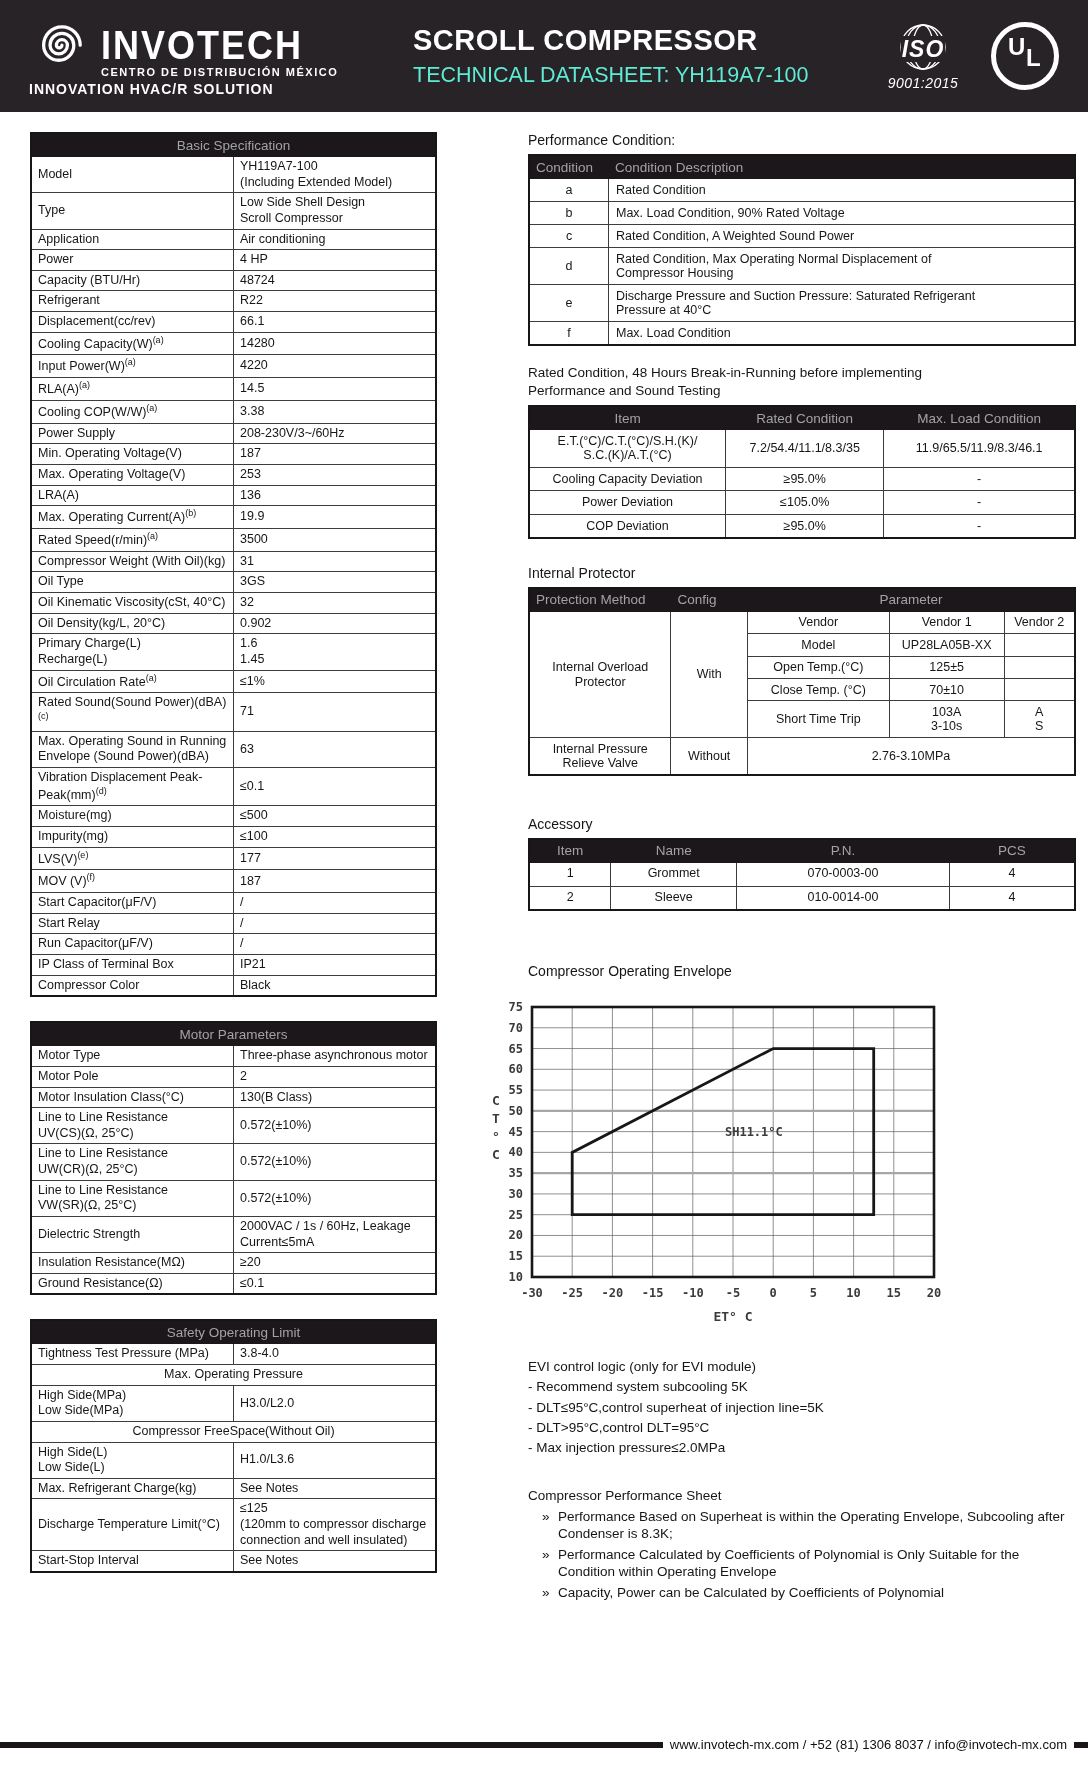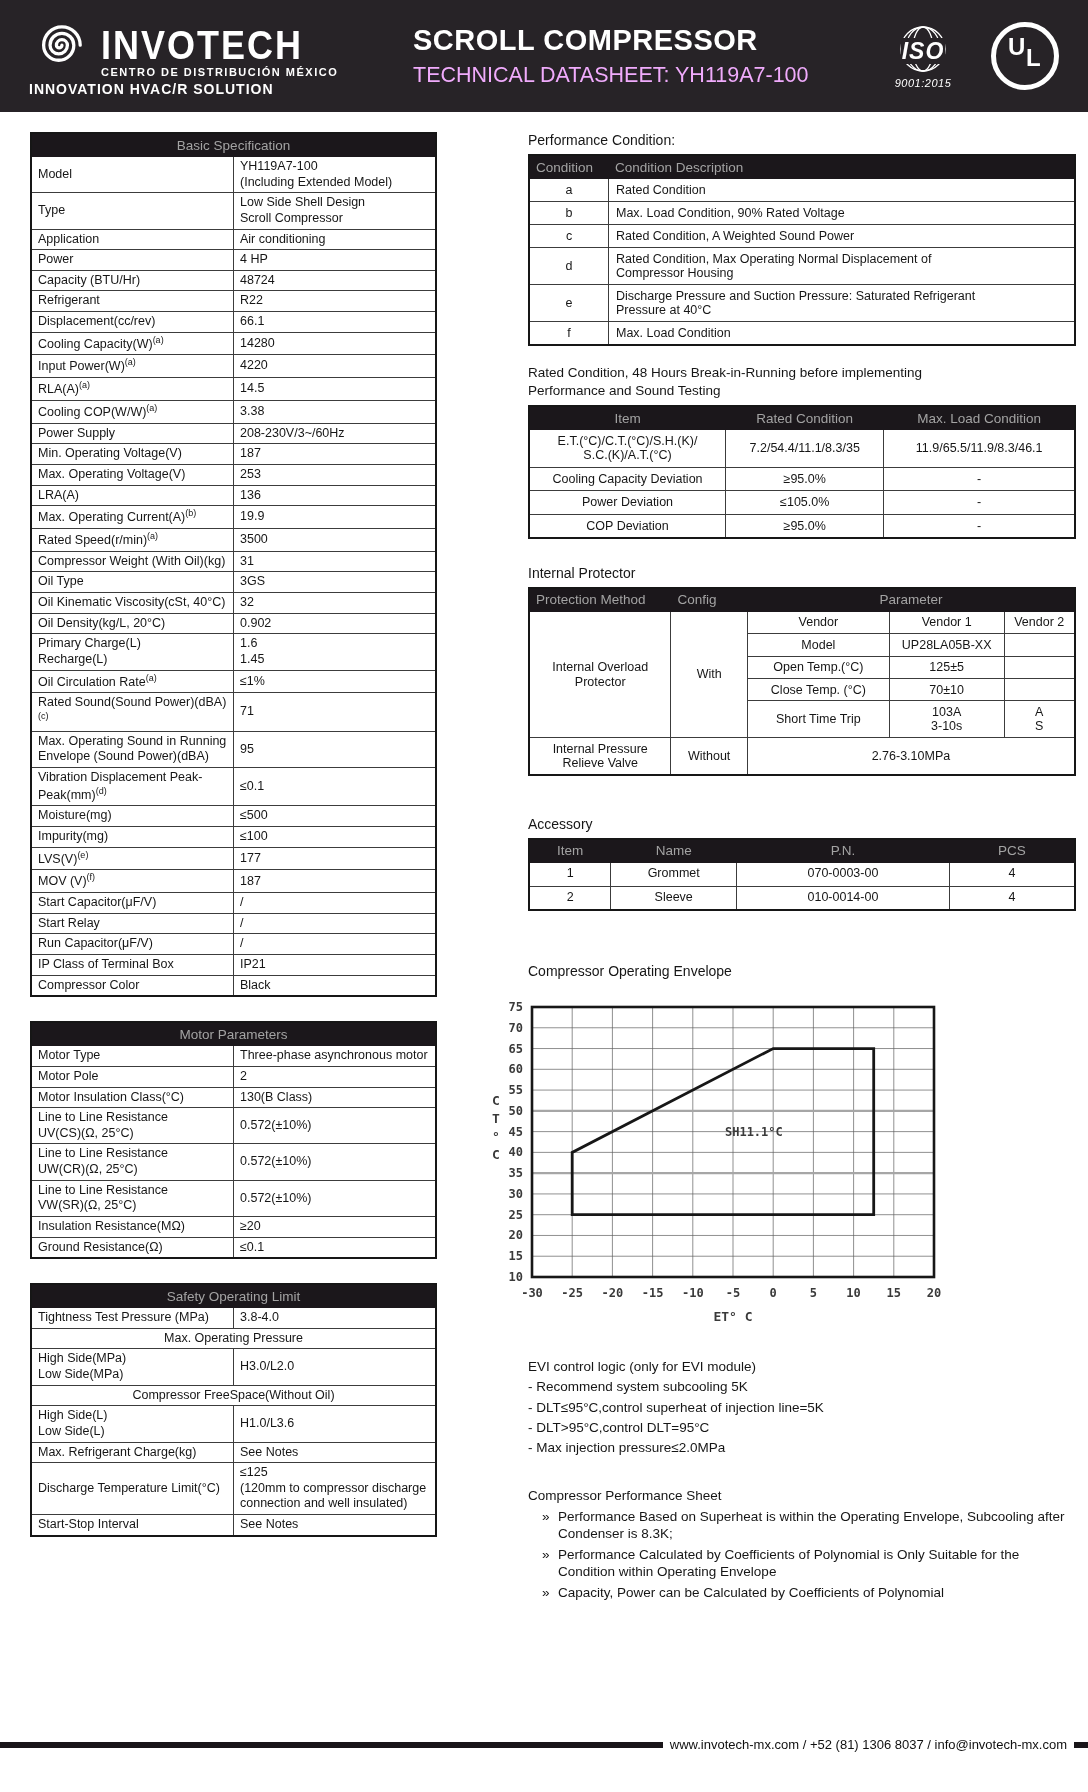--- a/index.html
+++ b/index.html
@@ -8,26 +8,26 @@
 
   
   .band{height:112px;background:#272327;display:flex;align-items:center;padding:0 29px;box-sizing:border-box;color:#fff;}
   .logo-block{width:340px;flex:0 0 auto;}
   .logo-top{display:flex;align-items:flex-end;}
   .logo-name{font-weight:800;font-size:36px;letter-spacing:2px;line-height:0.9;transform:scaleY(1.15);}
   .logo-sub1{font-weight:700;font-size:11px;letter-spacing:1.5px;margin-top:4px;}
   .logo-sub2{font-weight:700;font-size:14px;letter-spacing:1px;margin-top:3px;}
   .title-block{flex:1;margin-left:44px;}
   .main-title{font-weight:700;font-size:29px;letter-spacing:0.5px;}
-  .sub-title{font-size:21.5px;color:#f0abfc;margin-top:6px;}
+  .sub-title{font-size:21.5px;color:#5eead4;margin-top:6px;}
   .badges{display:flex;align-items:center;gap:30px;flex:0 0 auto;}
   .iso{position:relative;width:76px;text-align:center;font-style:italic;}
   .iso-word{position:absolute;top:15px;left:0;right:0;font-weight:800;font-size:23px;letter-spacing:1px;}
   .iso-word span{background:#272327;padding:0 1px;}
-  .iso-num{font-size:11px;margin-top:-2px;letter-spacing:0.5px;}
+  .iso-num{font-size:14px;margin-top:-2px;letter-spacing:0.5px;}
   .ul-badge{width:58px;height:58px;border:5px solid #fff;border-radius:50%;position:relative;flex:0 0 auto;}
   .ul-u{position:absolute;top:6px;left:12px;font-weight:800;font-size:24px;}
   .ul-l{position:absolute;top:17px;left:30px;font-weight:800;font-size:24px;}
 
   
   .content{display:flex;padding:20px 0 0 30px;align-items:flex-start;}
   .col-left{width:407px;flex:0 0 auto;}
   .col-right{width:548px;flex:0 0 auto;margin-left:91px;}
 
   
@@ -222,21 +222,21 @@
             <tr>
               <td class="lbl">Oil Circulation Rate<sup>(a)</sup></td>
               <td class="val">≤1%</td>
             </tr>
             <tr>
               <td class="lbl">Rated Sound(Sound Power)(dBA)<sup>(c)</sup></td>
               <td class="val">71</td>
             </tr>
             <tr>
               <td class="lbl">Max. Operating Sound in Running<br>Envelope (Sound Power)(dBA)</td>
-              <td class="val">95</td>
+              <td class="val">63</td>
             </tr>
             <tr>
               <td class="lbl">Vibration Displacement Peak-Peak(mm)<sup>(d)</sup></td>
               <td class="val">≤0.1</td>
             </tr>
             <tr>
               <td class="lbl">Moisture(mg)</td>
               <td class="val">≤500</td>
             </tr>
             <tr>
@@ -297,20 +297,24 @@
               <td class="lbl">Line to Line Resistance<br>UV(CS)(Ω, 25°C)</td>
               <td class="val">0.572(±10%)</td>
             </tr>
             <tr>
               <td class="lbl">Line to Line Resistance<br>UW(CR)(Ω, 25°C)</td>
               <td class="val">0.572(±10%)</td>
             </tr>
             <tr>
               <td class="lbl">Line to Line Resistance<br>VW(SR)(Ω, 25°C)</td>
               <td class="val">0.572(±10%)</td>
+            </tr>
+            <tr>
+              <td class="lbl">Dielectric Strength</td>
+              <td class="val">2000VAC / 1s / 60Hz, Leakage<br>Current≤5mA</td>
             </tr>
             <tr>
               <td class="lbl">Insulation Resistance(MΩ)</td>
               <td class="val">≥20</td>
             </tr>
             <tr>
               <td class="lbl">Ground Resistance(Ω)</td>
               <td class="val">≤0.1</td>
             </tr>
           </tbody>

